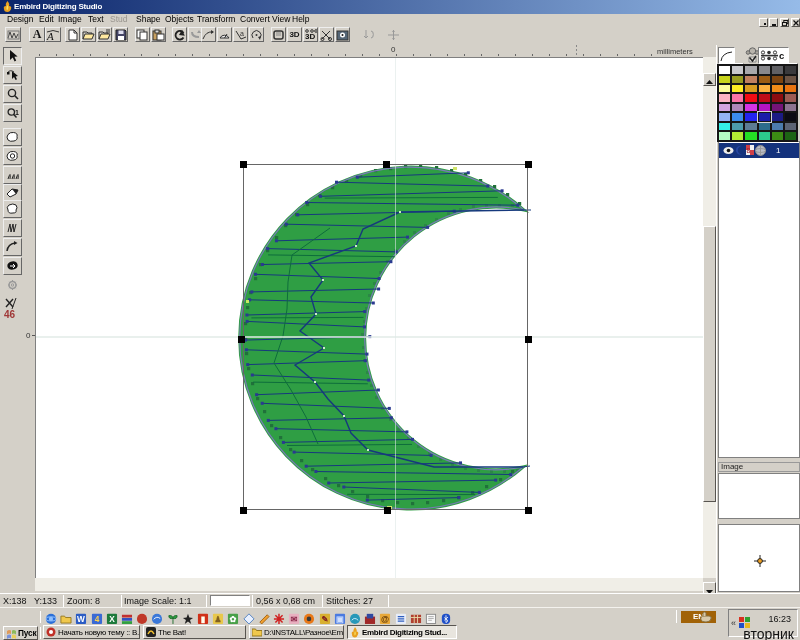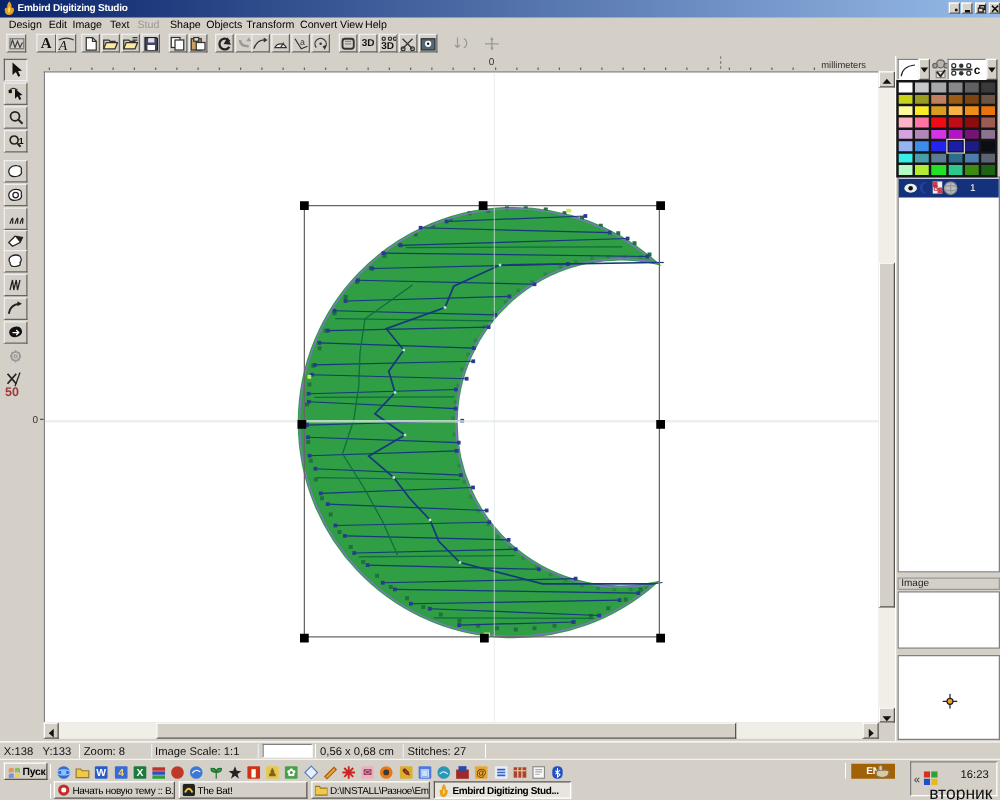--- a/index.html
+++ b/index.html
@@ -1,16 +1,16 @@
 <!DOCTYPE html>
 <html><head><meta charset="utf-8"><style>
 * { margin:0; padding:0; box-sizing:border-box; }
 body { width:800px; height:640px; overflow:hidden; font-family:"Liberation Sans",sans-serif; background:#d4d0c8; position:relative; }
 .abs { position:absolute; }
-.raised { border-top:1px solid #fff; border-left:1px solid #fff; border-right:1px solid #585550; border-bottom:1px solid #585550; }
+.raised { border-top:1px solid #fff; border-left:1px solid #fff; border-right:1px solid #585550; border-bottom:1px solid #585550;margin-top:16px; }
 .sunk { border-top:1px solid #808080; border-left:1px solid #808080; border-right:1px solid #fff; border-bottom:1px solid #fff; }
 .tb { position:absolute; top:1px; height:15px; background:#d4d0c8; border-top:1px solid #eee; border-left:1px solid #eee; border-right:1px solid #666; border-bottom:1px solid #666; display:flex; align-items:center; justify-content:center; overflow:hidden; }
 .tbflat { position:absolute; top:1px; height:15px; width:16px; display:flex; align-items:center; justify-content:center; }
 .lb { position:absolute; left:3px; width:19px; height:18px; background:#d4d0c8; border-top:1px solid #eee; border-left:1px solid #eee; border-right:1px solid #666; border-bottom:1px solid #666; display:flex; align-items:center; justify-content:center; }
 .lb.pressed { border-top:1px solid #666; border-left:1px solid #666; border-right:1px solid #eee; border-bottom:1px solid #eee; background:#dad6ce; }
 .lb.flat { border-color:transparent; }
 .wbtn { position:absolute; top:625px; height:14px; background:#d4d0c8; border-top:1px solid #fff; border-left:1px solid #fff; border-right:1px solid #585550; border-bottom:1px solid #585550; font-size:8px; letter-spacing:-0.3px; display:flex; align-items:center; padding:0 2px; gap:2px; white-space:nowrap; overflow:hidden; }
 </style></head><body>
 
 <div class="abs" style="left:0;top:0;width:800px;height:14px;background:linear-gradient(to right,#0a246a,#96bbe8)">
@@ -263,21 +263,21 @@
       <svg width="15" height="14">
         <circle cx="7.5" cy="7" r="3.5" fill="none" stroke="#999" stroke-width="1.5"></circle>
         <circle cx="7.5" cy="7" r="1.2" fill="none" stroke="#999"></circle>
         <path d="M7.5 2 v2 M7.5 10 v2 M3 7 h2 M10 7 h2 M4.3 3.8 l1.4 1.4 M9.3 8.8 l1.4 1.4 M10.7 3.8 l-1.4 1.4 M5.7 8.8 l-1.4 1.4" stroke="#999"></path>
       </svg>
     </div>
     <svg width="16" height="13" style="position:absolute;left:4px;top:252px">
       <path d="M2 2 L9 10 M9 2 L2 10" stroke="#222" stroke-width="1.4"></path>
       <path d="M12 1 L8 12" stroke="#222"></path>
     </svg>
-    <div style="position:absolute;left:4px;top:264px;font:bold 10px 'Liberation Sans';color:#a03838">50</div>
+    <div style="position:absolute;left:4px;top:264px;font:bold 10px 'Liberation Sans';color:#a03838">46</div>
   </div>
 
 <div class="abs" style="left:25px;top:45px;width:11px;height:533px;background:#d4d0c8">
   <div style="position:absolute;left:1px;top:286px;font-size:8px;color:#333">0</div>
   <div style="position:absolute;left:7px;top:290px;width:4px;height:1px;background:#555"></div>
 </div>
 
 <div class="abs" style="left:35px;top:45px;width:668px;height:12px;background:#d4d0c8">
   <div style="position:absolute;left:356px;top:0px;font-size:8px;color:#333">0</div>
   <div style="position:absolute;left:620px;top:2px;font-size:7.5px;color:#333;background:#d4d0c8;padding:0 2px;z-index:5">millimeters</div>

